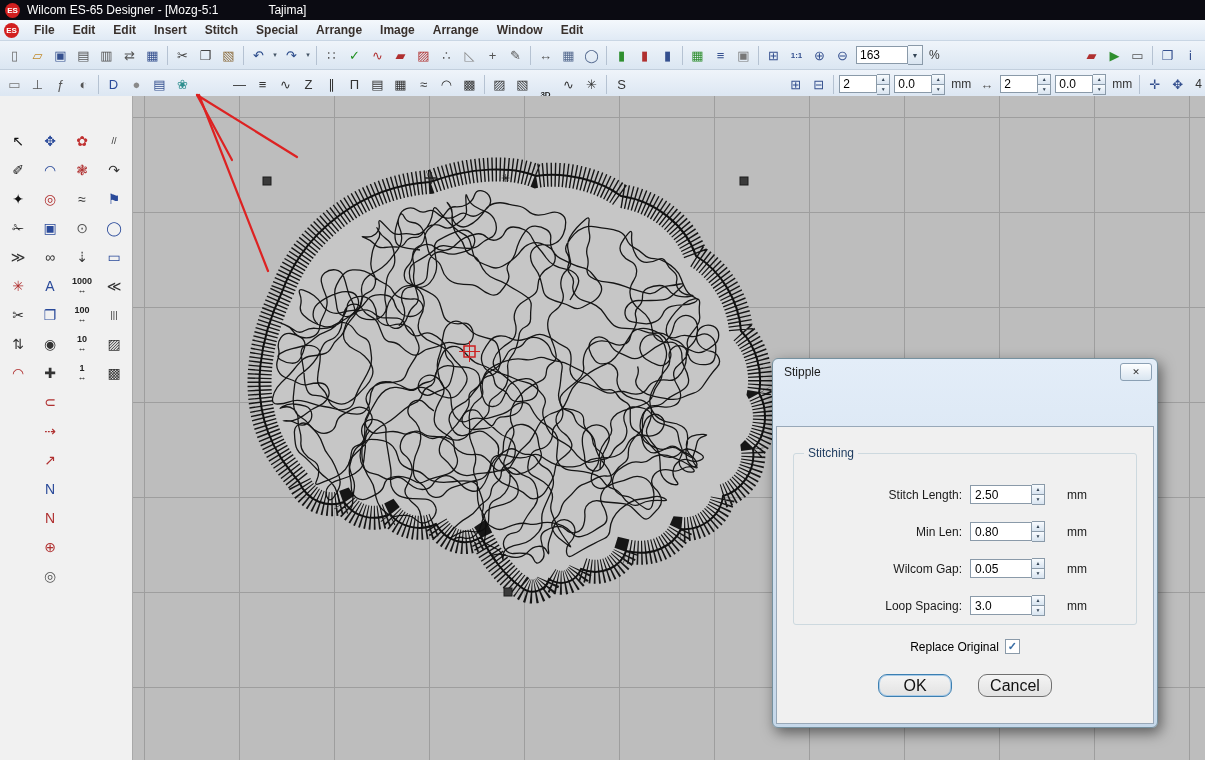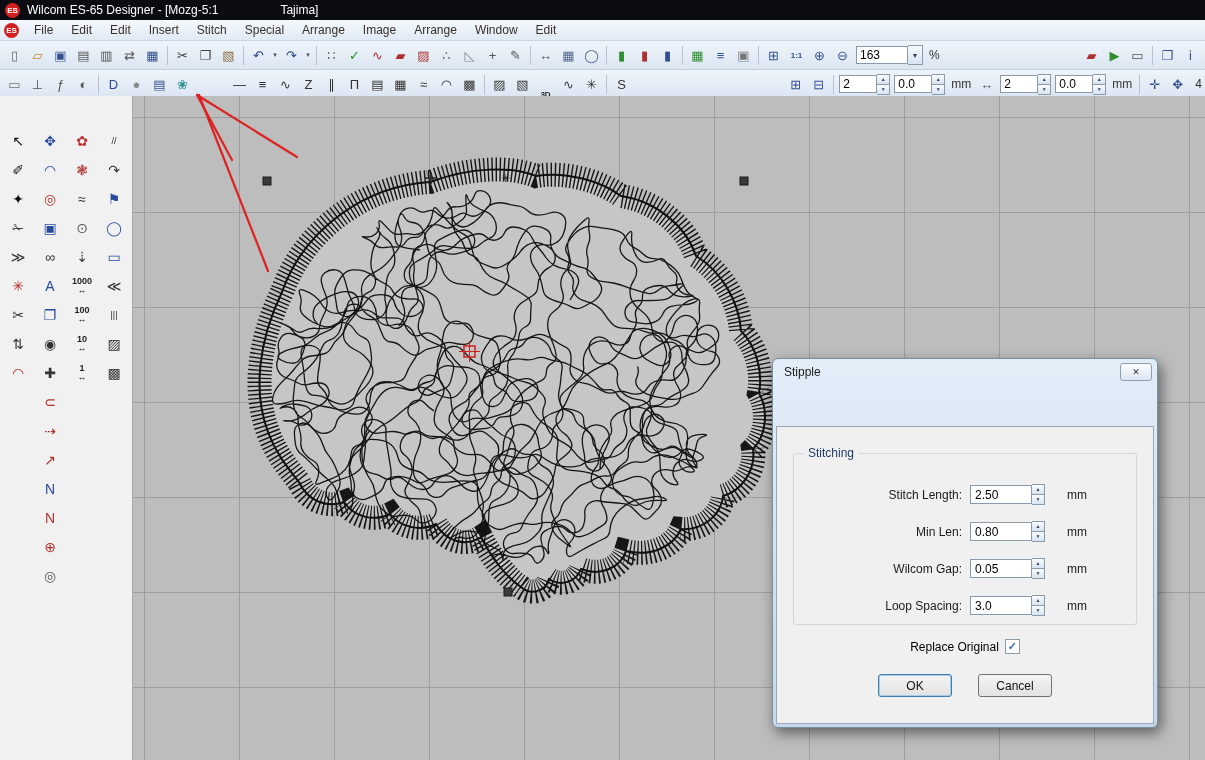--- a/index.html
+++ b/index.html
@@ -4,28 +4,28 @@
 <style>
   html,body{margin:0;padding:0}
   body{width:1205px;height:760px;overflow:hidden;position:relative;
        font-family:"Liberation Sans",sans-serif;font-size:12px;background:#bdbdbd;}
 
   
   .titlebar{height:20px;background:#0b0b12;color:#fff;display:flex;align-items:center;
             padding-left:5px;gap:7px;}
   .app-logo{width:15px;height:15px;border-radius:50%;background:#d21f1f;color:#fff;
             font-size:8px;font-weight:bold;display:flex;align-items:center;justify-content:center;}
-  .title-right{margin-left:55px;}
+  .title-right{margin-left:43px;}
 
   
   .menubar{height:20px;background:linear-gradient(#f4f8fc,#e0eaf5);display:flex;align-items:center;
            border-bottom:1px solid #c9d6e4;padding-left:4px;gap:0;}
   .menu-logo{width:15px;height:15px;border-radius:50%;background:#d21f1f;color:#fff;font-size:8px;
              font-weight:bold;display:flex;align-items:center;justify-content:center;margin-right:6px;}
-  .menu-item{padding:2px 9px;color:#38302c;cursor:default;}
+  .menu-item{padding:2px 9px;color:#38302c;cursor:default;font-weight:bold;}
 
   
   .toolbar{height:28px;background:linear-gradient(#eff4fa,#dbe6f2);display:flex;align-items:center;
            padding:0 3px;border-bottom:1px solid #c2cfdd;white-space:nowrap;}
   .tb-icon{width:21px;height:21px;display:inline-flex;align-items:center;justify-content:center;
            font-size:13px;border:1px solid transparent;border-radius:2px;flex:0 0 auto;}
   .tb-icon .glyph{pointer-events:none;}
   .tb-icon .small{font-size:8px;font-weight:bold;}
   .tb-caret{width:10px;height:21px;display:inline-flex;align-items:center;justify-content:center;
             font-size:7px;color:#456;flex:0 0 auto;}
@@ -78,23 +78,23 @@
   .dlg-row:last-child{margin-bottom:0;}
   .dlg-label{flex:0 0 160px;text-align:right;padding-right:8px;color:#1a1a1a;}
   .dlg-inputwrap{display:inline-flex;align-items:center;}
   .dlg-input{width:52px;height:17px;border:1px solid #8a9aa9;font-size:12px;padding:0 4px;
              font-family:"Liberation Sans",sans-serif;}
   .dlg-unit{margin-left:22px;color:#1a1a1a;}
   .dlg-check-row{margin-top:14px;display:flex;align-items:center;justify-content:center;gap:6px;}
   .checkbox{width:13px;height:13px;background:#fff;border:1px solid #8a9aa9;display:flex;
             align-items:center;justify-content:center;font-size:11px;color:#3a6ea5;font-weight:bold;}
   .dlg-buttons{margin-top:20px;display:flex;justify-content:center;gap:26px;}
-  .dlg-btn{width:72px;height:21px;border:1px solid #707070;border-radius:3px;
+  .dlg-btn{width:72px;height:21px;border:1px solid #707070;border-radius:9px;
            background:linear-gradient(#f4f4f4,#e2e2e2);display:flex;align-items:center;justify-content:center;
-           font-size:12px;color:#111;}
+           font-size:16px;color:#111;}
   .dlg-btn.default{border-color:#3c7fb1;box-shadow:0 0 0 1px #a8cbe8 inset;}
 </style>
 </head>
 <body>
 
 <div class="titlebar">
   <span class="app-logo">ES</span>
   <span>Wilcom ES-65 Designer - [Mozg-5:1</span>
   <span class="title-right">Tajima]</span>
 </div>

